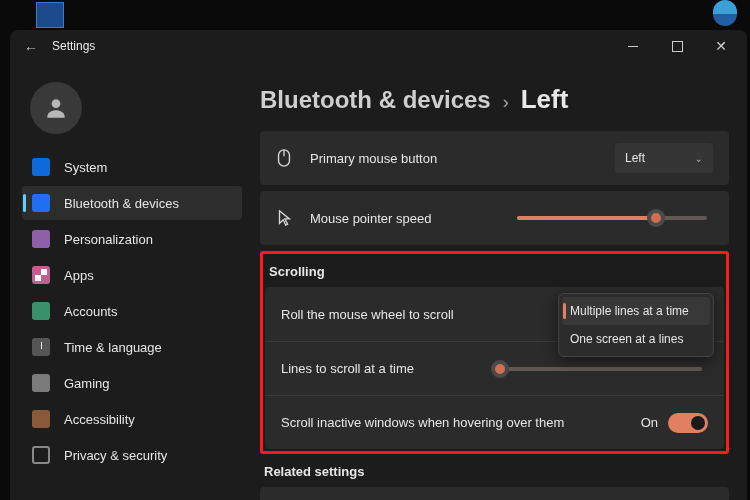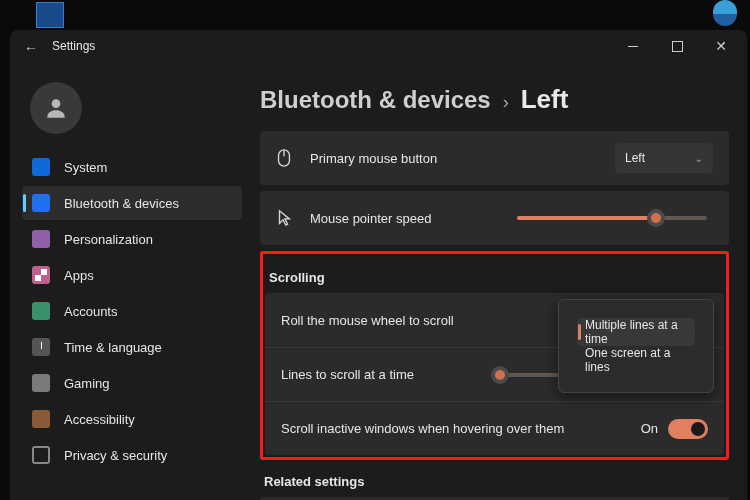--- a/index.html
+++ b/index.html
@@ -54,29 +54,29 @@
   .card { background: #2b2b2b; border-radius: 4px; margin-bottom: 6px; }
   .row { min-height: 54px; display: flex; align-items: center; padding: 0 16px; font-size: 13px; color: #e6e6e6; }
   .row + .row { border-top: 1px solid #3a3a3a; }
   .row .ricon { width: 18px; margin-right: 16px; color: #d8d8d8; display:flex; }
   .row .rlbl { flex: 1; }
   .dropdown { width: 98px; height: 30px; background: #353535; border-radius: 4px; display: flex; align-items: center; padding: 0 10px; font-size: 12px; color: #e6e6e6; justify-content: space-between; }
   .dropdown .chev { font-size: 10px; color: #aaa; }
   .slider { width: 190px; height: 4px; background: #615853; border-radius: 2px; position: relative; margin-right: 6px;}
   .slider .fill { position: absolute; left: 0; top: 0; bottom: 0; background: #e08060; border-radius: 2px; }
   .slider .thumb { position: absolute; top: 50%; width: 18px; height: 18px; background: #d07050; border: 4px solid #4a4a4a; border-radius: 50%; transform: translate(-50%,-50%); }
-  .section-title { font-size: 13px; font-weight: 600; margin: 14px 0 8px 4px; color: #e6e6e6; }
+  .section-title { font-size: 13px; font-weight: 600; margin: 8px 0 8px 4px; color: #e6e6e6; }
   .highlight-box { border: 3px solid #ff1a1a; border-radius: 3px; padding: 2px 2px; margin-bottom: 10px;}
   .highlight-box .card { margin-bottom: 0; }
   .switch { display: flex; align-items: center; gap: 10px; font-size: 13px; }
   .toggle { width: 40px; height: 20px; background: #e08060; border-radius: 10px; position: relative; }
   .toggle .knob { position: absolute; right: 3px; top: 3px; width: 14px; height: 14px; background: #1a1a1a; border-radius: 50%; }
   
   .row { position: relative; }
-  .popup { position: absolute; right: 10px; top: 6px; width: 156px; background: #2c2c2c; border: 1px solid #444; border-radius: 6px; padding: 18px; box-shadow: 0 4px 14px rgba(0,0,0,.5); z-index: 5; }
+  .popup { position: absolute; right: 10px; top: 6px; width: 156px; background: #2c2c2c; border: 1px solid #444; border-radius: 6px; padding: 3px; box-shadow: 0 4px 14px rgba(0,0,0,.5); z-index: 5; }
   .popup .opt { height: 28px; display: flex; align-items: center; padding: 0 8px; font-size: 12px; border-radius: 4px; position: relative; }
   .popup .opt.sel { background: #383838; }
   .popup .opt.sel::before { content:""; position:absolute; left:1px; top:6px; bottom:6px; width:3px; background:#e08060; border-radius:2px;}
   ::-webkit-scrollbar{width:0;}
 </style>
 </head>
 <body>
 
 <div class="desktop-icon"></div>
 <div class="desktop-icon2">

